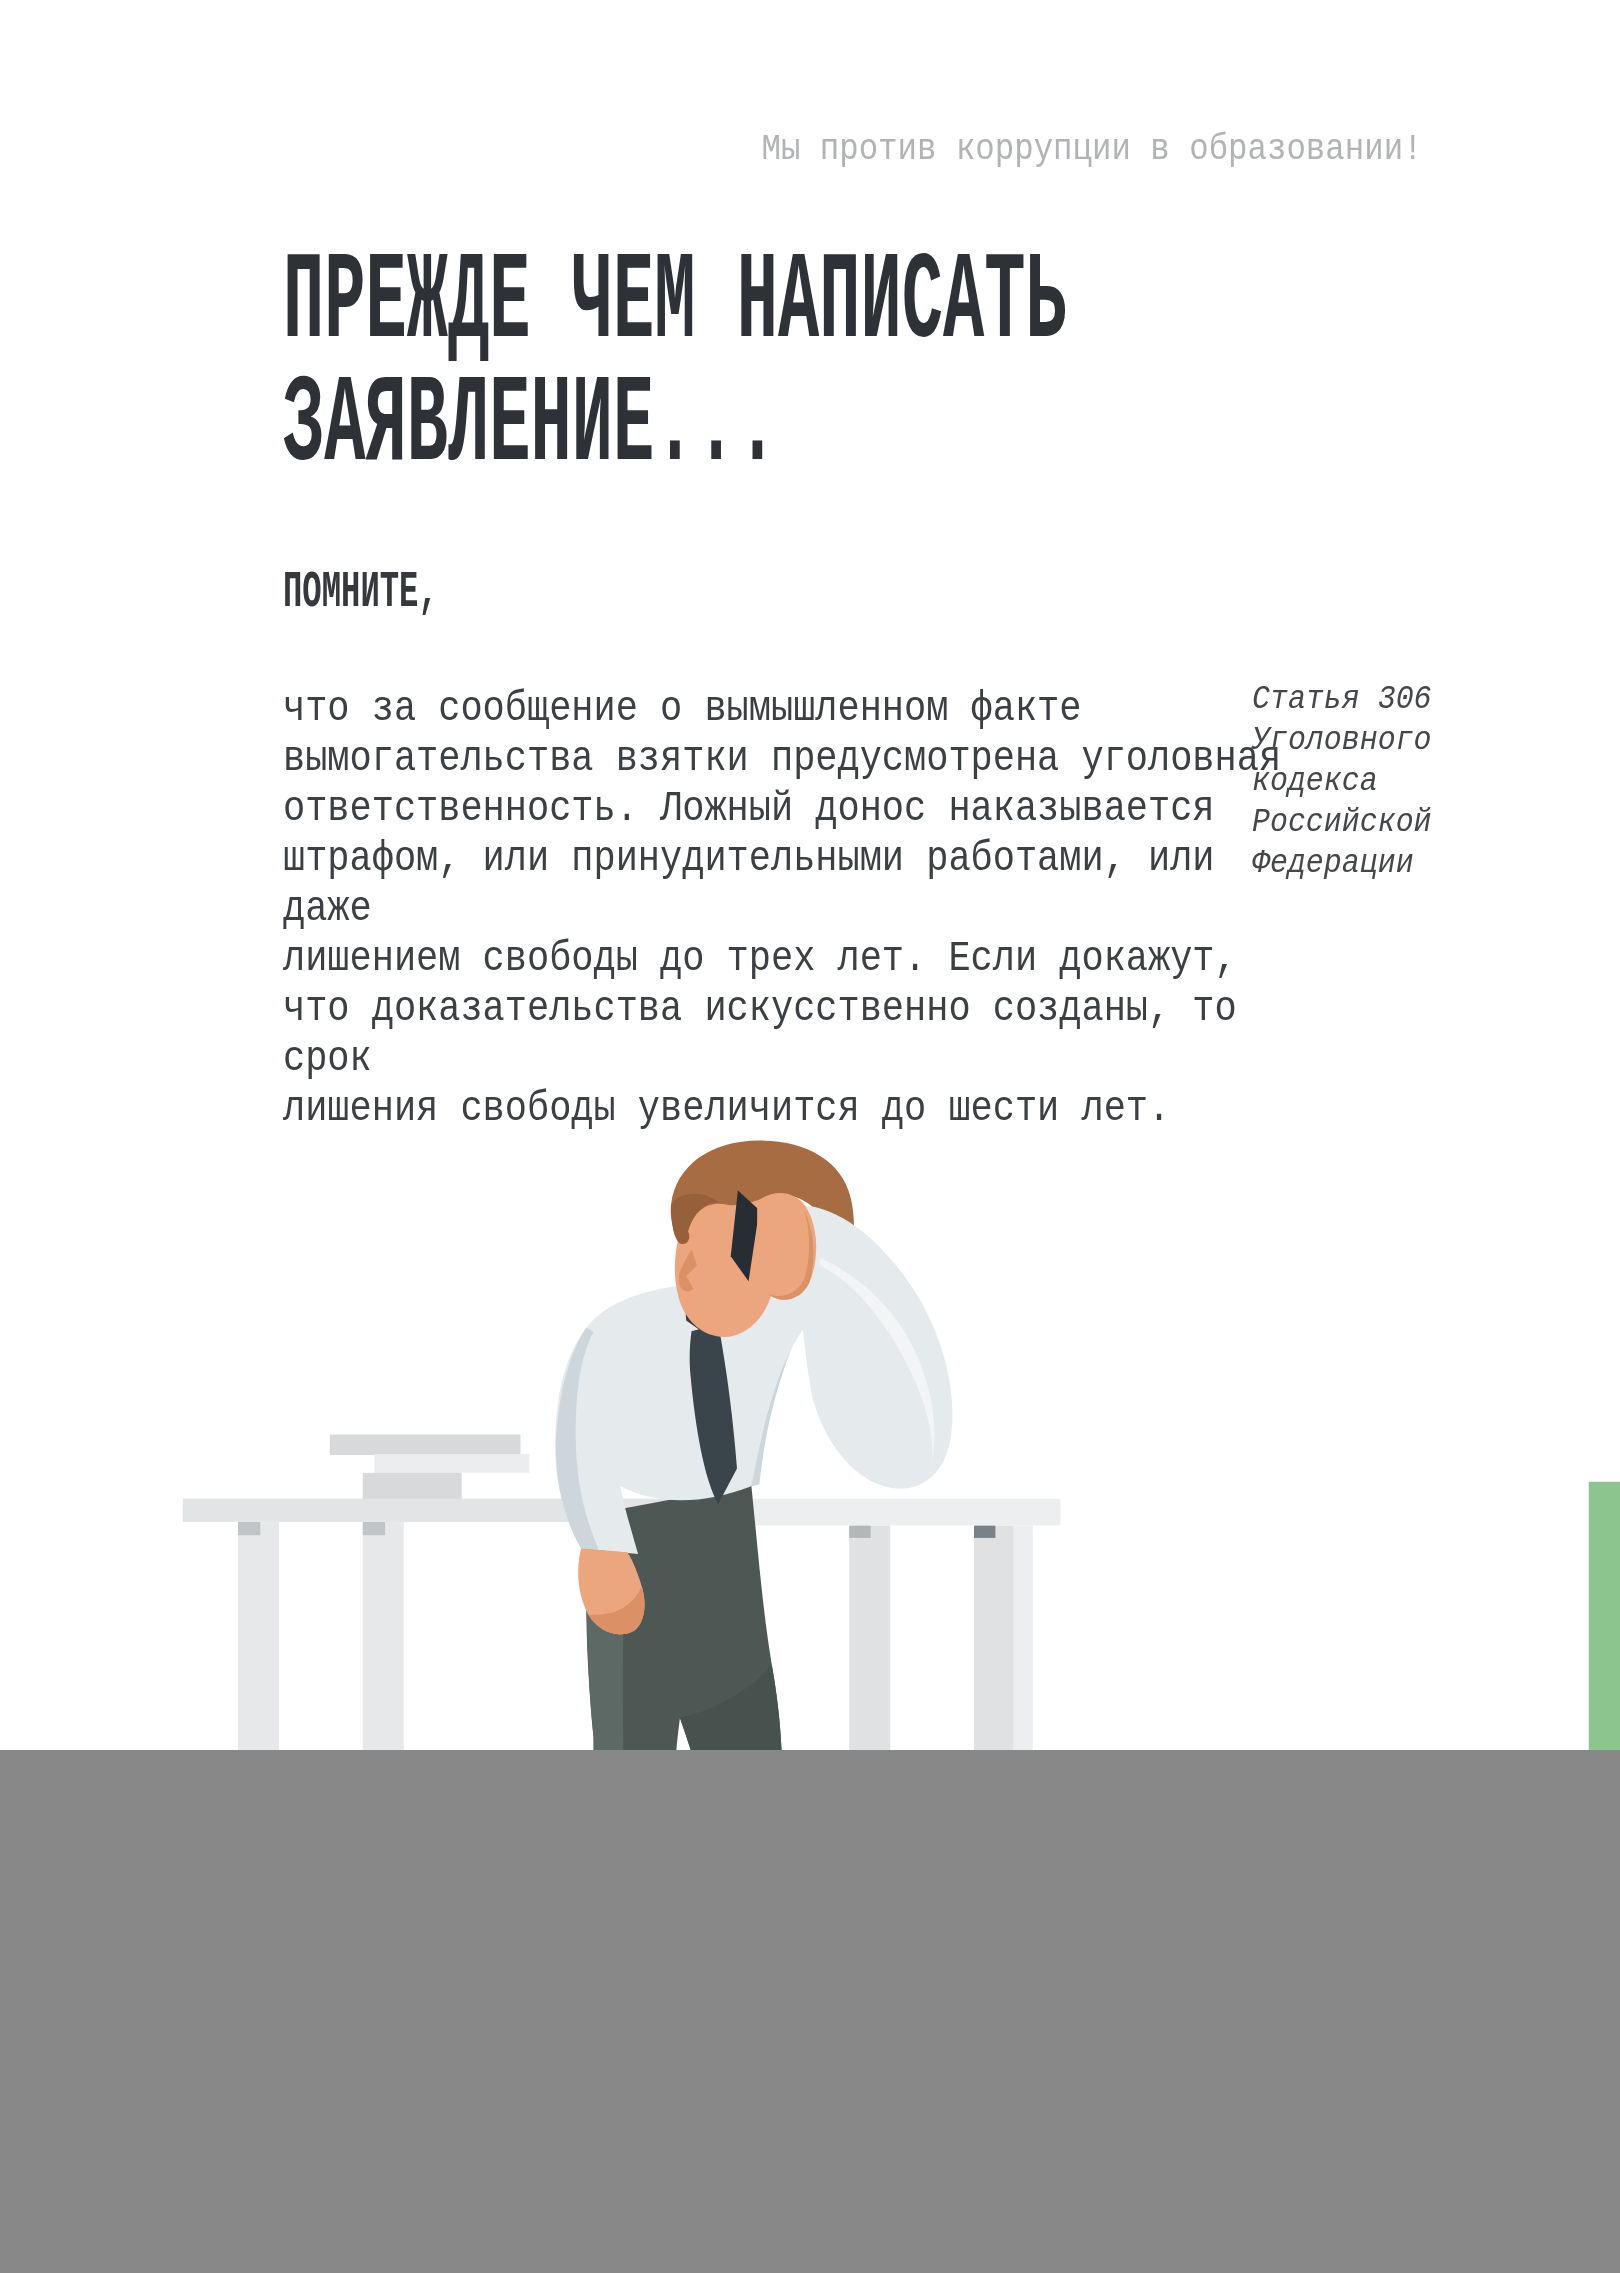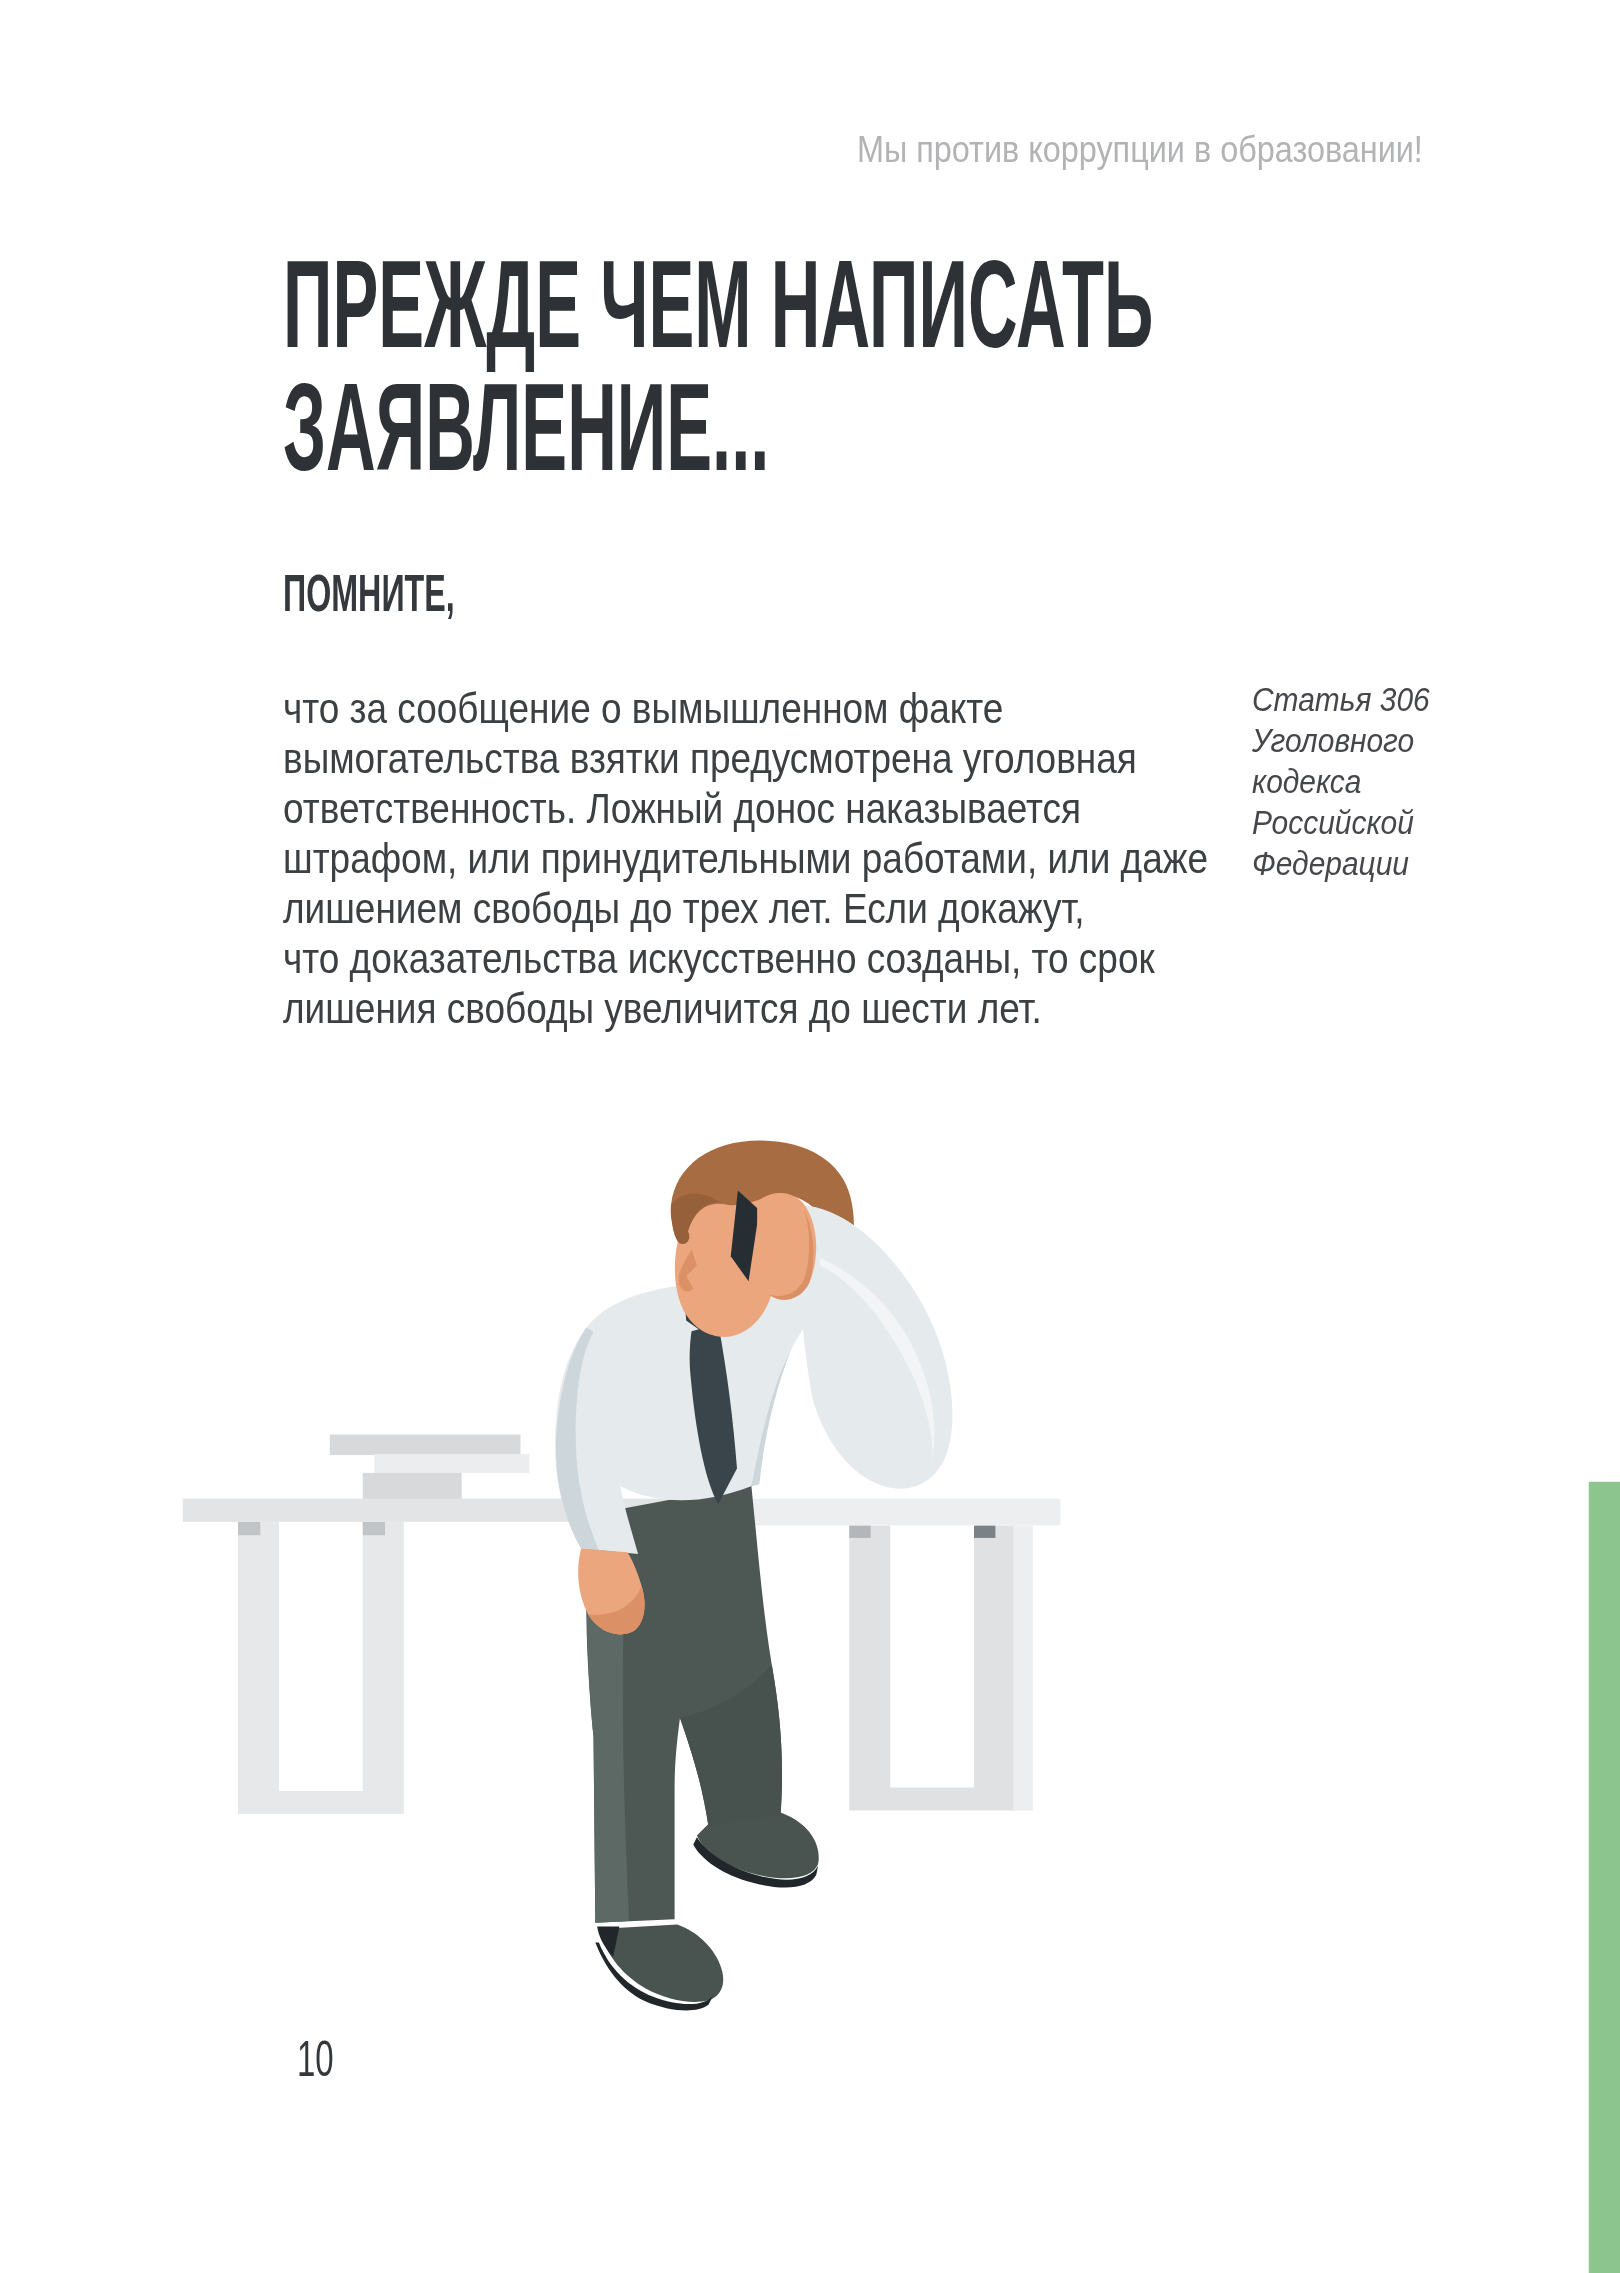--- a/index.html
+++ b/index.html
@@ -1,21 +1,21 @@
 <!DOCTYPE html>
 <html style="font-size:14.3px"><head>
 <meta charset="utf-8">
 <style>
   html,body{margin:0;padding:0;background:#888;}
   .page{
     position:relative;
-    width:1621px;height:2273px;
+    width:1621px;height:1750px;
     background:#ffffff;
     overflow:hidden;
-    font-family:Liberation Sans, sans-serif;
+    font-family:Liberation Mono, monospace;
   }
   .abs{position:absolute;}
   .condense{transform-origin:left top;}
   .tagline{
     top:130px;right:198px;
     font-size:36px;line-height:39px;
     color:#B2B3B5;
     white-space:nowrap;
     transform:scaleX(0.90);
     transform-origin:right top;

